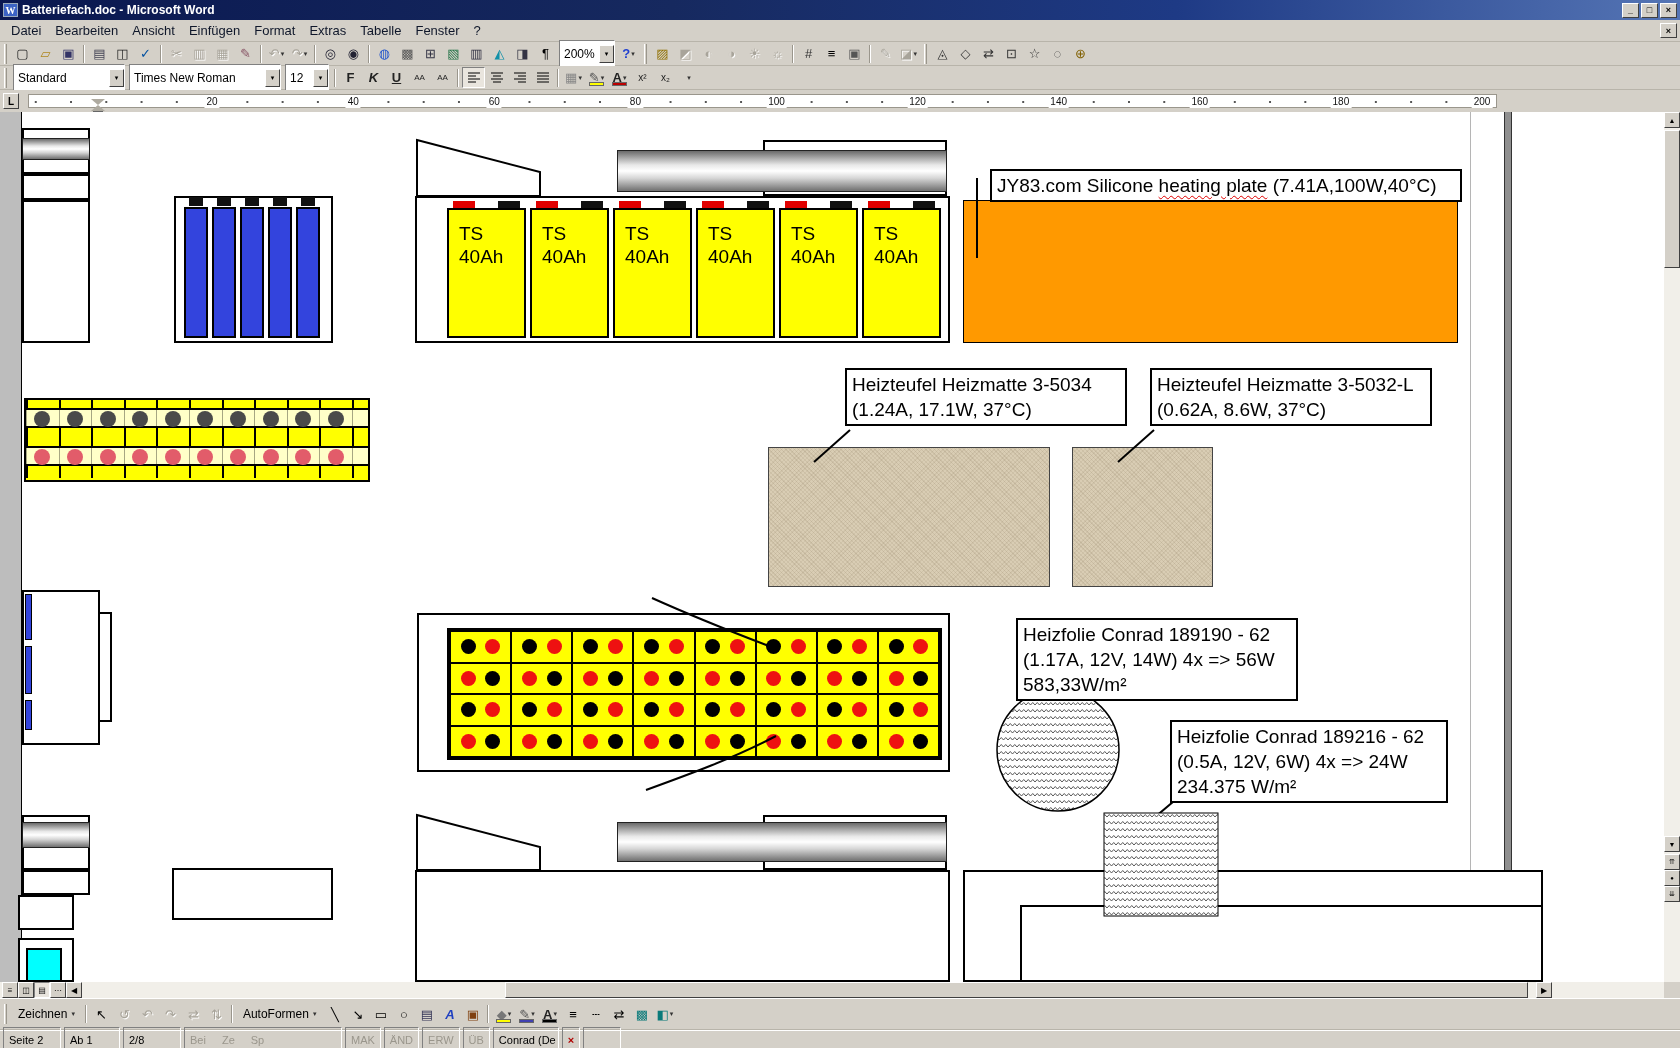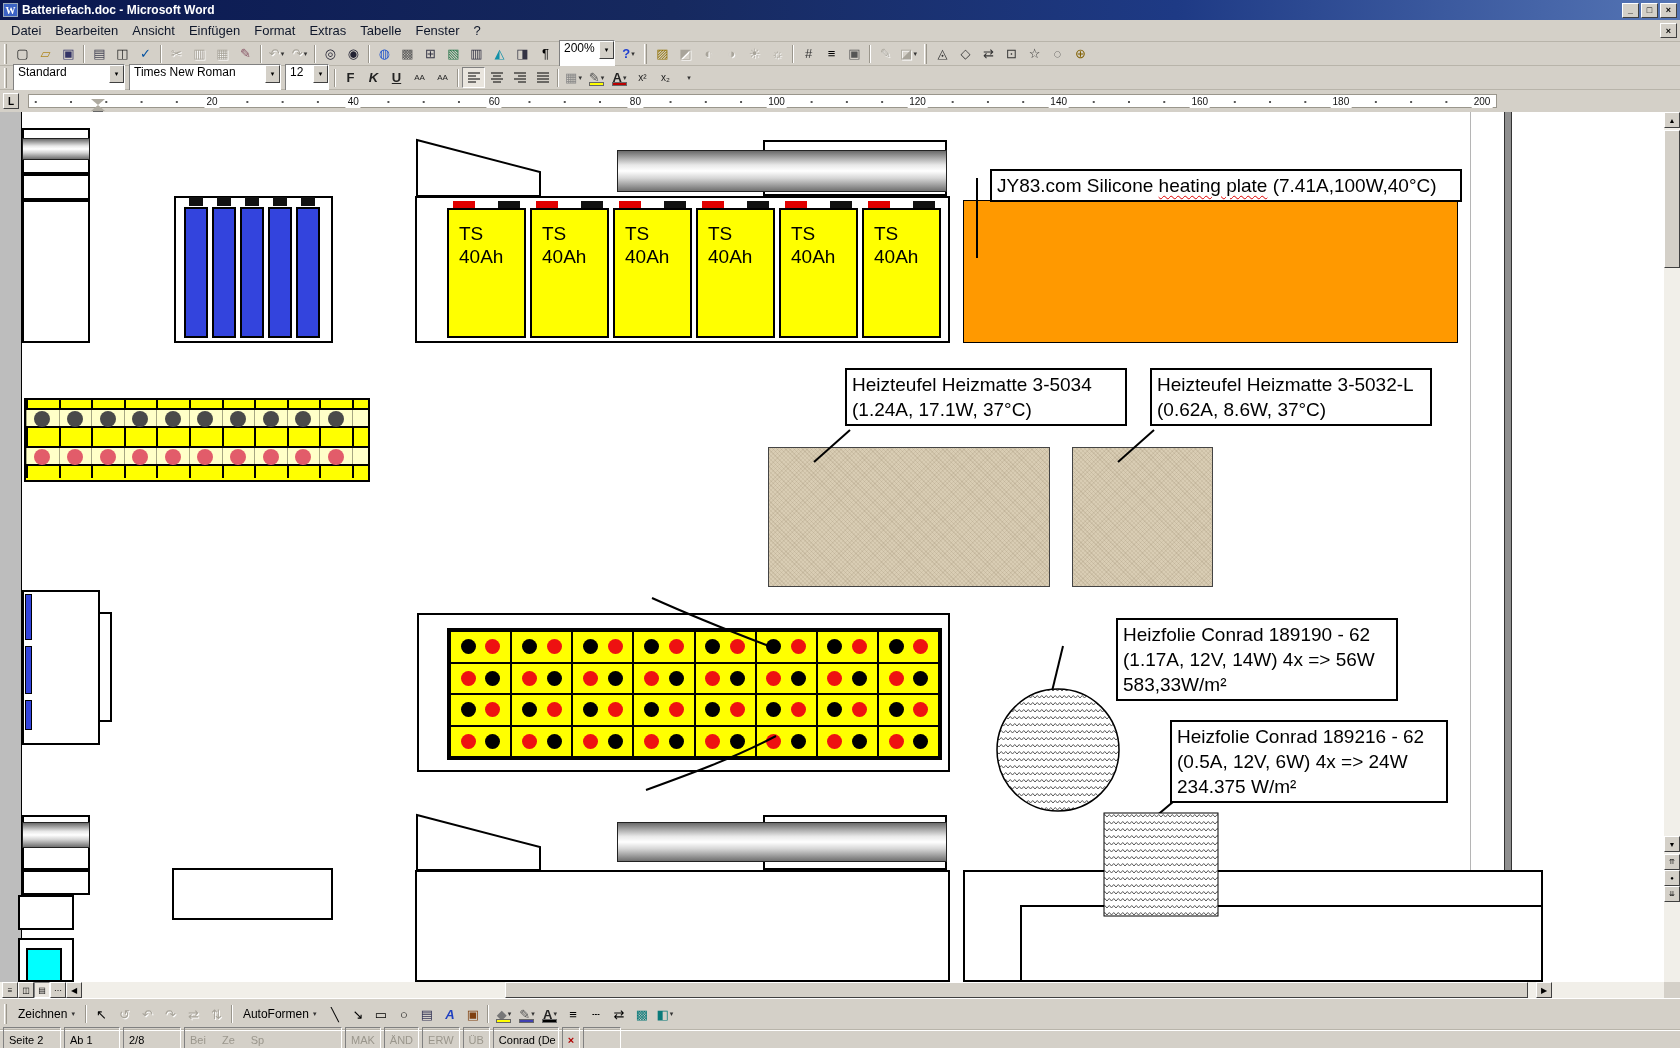--- a/index.html
+++ b/index.html
@@ -33,21 +33,21 @@
   .tbi { width:23px; height:21px; display:inline-flex; align-items:center; justify-content:center;
     font-size:13px; color:#222; position:relative; flex:none; }
   .tbi .g { line-height:1; }
   .tbi.gray .g { color:#a8a49a; text-shadow:1px 1px 0 #fff; }
   .tbi.active { border:1px solid; border-color:#808080 #fff #fff #808080; background:#e9e5de; }
   .bar { position:absolute; left:4px; right:4px; bottom:2px; height:4px; border:1px solid #666; }
   .mini-caret { font-size:7px; margin-left:1px; color:#333; }
   .sep { width:2px; height:18px; border-left:1px solid #9a968c; border-right:1px solid #fff; margin:0 3px; flex:none;}
   .handle { width:3px; height:20px; border-left:1px solid #fff; border-right:1px solid #9a968c; margin:0 4px; flex:none;}
   .combo { display:inline-flex; height:28px; background:#fff; border:1px solid; border-color:#808080 #fff #fff #808080;
-    font-size:12px; align-items:flex-start; padding-left:4px; margin:0 2px; flex:none; }
+    font-size:12px; align-items:center; padding-left:4px; margin:0 2px; flex:none; }
   .combo .combo-v { flex:1; overflow:hidden; white-space:nowrap; }
   .combo .combo-a { width:15px; height:18px; background:#d4d0c8; border:1px solid; border-color:#fff #404040 #404040 #fff;
     display:flex; align-items:center; justify-content:center; font-size:7px; flex:none; }
   .flatbtn { display:inline-flex; align-items:center; gap:3px; padding:2px 7px; font-size:12px; color:#000; flex:none;}
 
   
   .ruler { position:absolute; left:0; top:90px; width:100%; height:22px; background:#d4d0c8; }
   .tabsel { position:absolute; left:3px; top:3px; width:16px; height:16px; background:#d4d0c8;
     border:1px solid; border-color:#fff #404040 #404040 #fff; font-size:10px; font-weight:bold;
     display:flex; align-items:center; justify-content:center; }
@@ -682,21 +682,21 @@
       <span>JY83.com Silicone </span><span class="wavy">heating plate</span><span> (7.41A,100W,40°C)</span>
     </div>
     <div class="callout" style="left:845px;top:256px;width:282px;">
       <div>Heizteufel Heizmatte 3-5034</div>
       <div>(1.24A, 17.1W, 37°C)</div>
     </div>
     <div class="callout" style="left:1150px;top:256px;width:282px;">
       <div>Heizteufel Heizmatte 3-5032-L</div>
       <div>(0.62A, 8.6W, 37°C)</div>
     </div>
-    <div class="callout" style="left:1116px;top:506px;width:282px;">
+    <div class="callout" style="left:1016px;top:506px;width:282px;">
       <div>Heizfolie Conrad 189190 - 62</div>
       <div>(1.17A, 12V, 14W) 4x =&gt; 56W</div>
       <div>583,33W/m²</div>
     </div>
     <div class="callout" style="left:1170px;top:608px;width:278px;">
       <div>Heizfolie Conrad 189216 - 62</div>
       <div>(0.5A, 12V, 6W) 4x =&gt; 24W</div>
       <div>234.375 W/m²</div>
     </div>
   </div>

